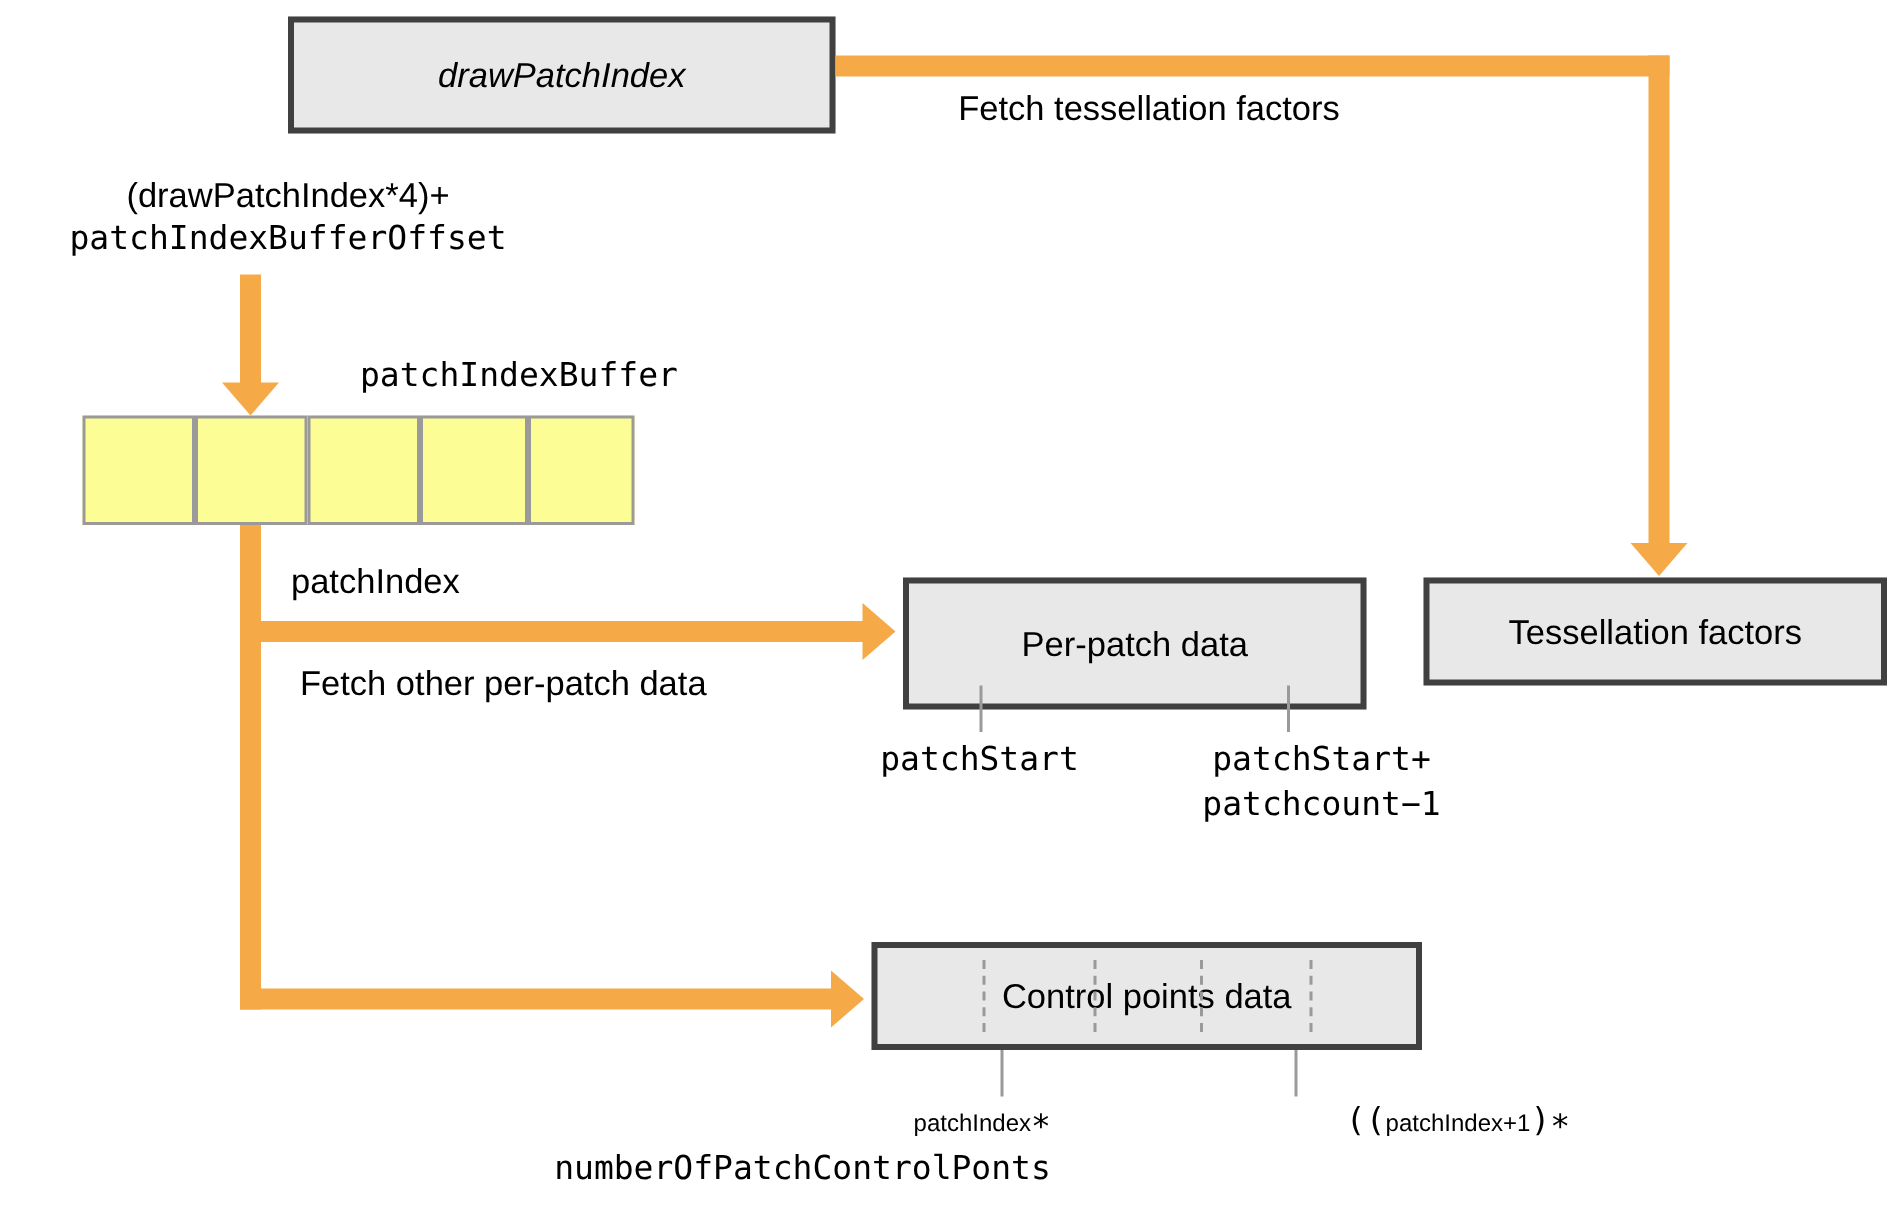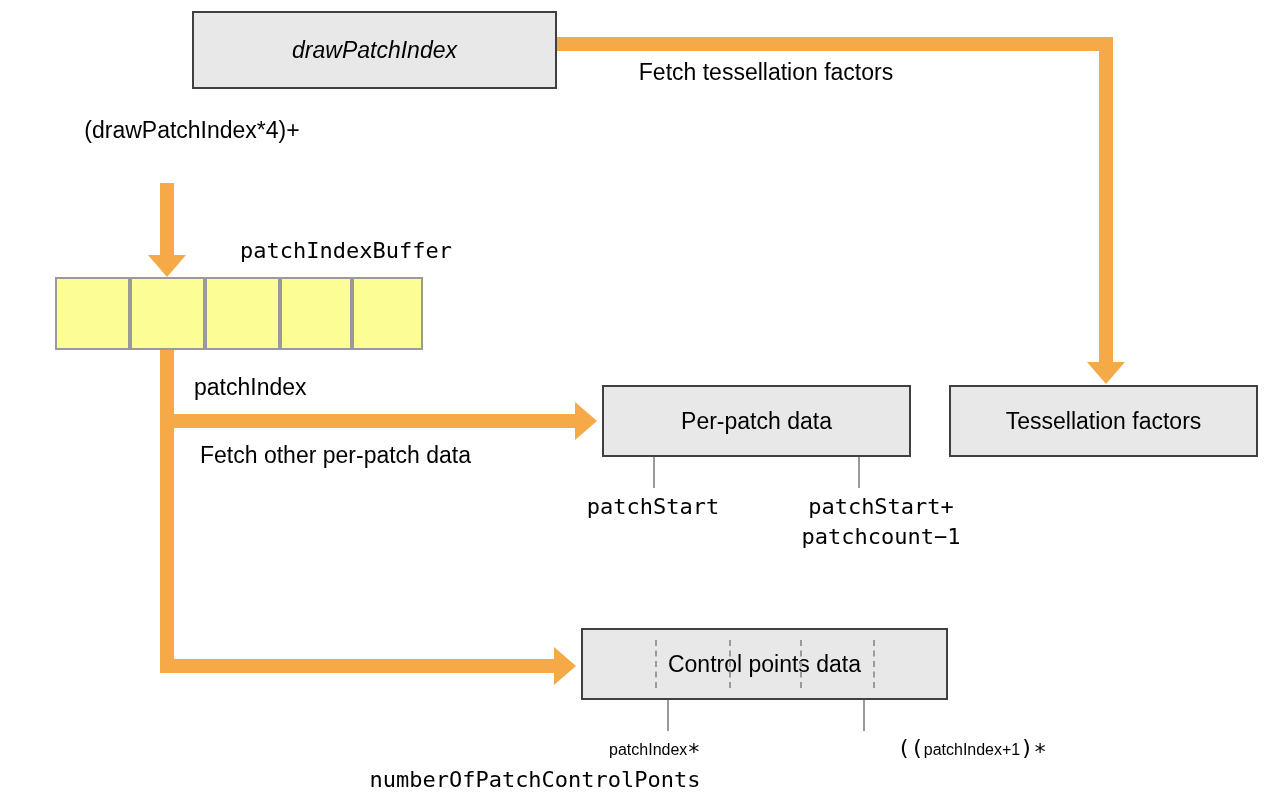--- a/index.html
+++ b/index.html
@@ -14,21 +14,21 @@
     background: #ffffff;
     overflow: hidden;
     font-family: "Liberation Sans", sans-serif;
     color: #000000;
   }
 
   
   .box {
     position: absolute;
     background: #e8e8e8;
-    border: 2px solid #404040;
+    border: 4px solid #404040;
     box-sizing: border-box;
     display: flex;
     align-items: center;
     justify-content: center;
   }
   .box-label {
     font-family: "Liberation Sans", sans-serif;
     font-size: 23px;
     line-height: 1;
     white-space: nowrap;
@@ -102,20 +102,21 @@
   <div class="bar" style="left:557px; top:37px; width:556px; height:14px;"></div>
 
   <div class="bar" style="left:1099px; top:37px; width:14px; height:336px;"></div>
 
   <div class="arrow-down" style="left:1087px; top:362px;"></div>
 
   <div class="txt sans center" style="left:766px; top:58px;">Fetch tessellation factors</div>
 
   <div class="stack" style="left:192px; top:115px;">
     <div class="sans-i" style="font-size:23px;">(drawPatchIndex*4)+</div>
+    <div class="mono">patchIndexBufferOffset</div>
   </div>
 
   <div class="bar" style="left:160px; top:183px; width:14px; height:76px;"></div>
   <div class="arrow-down" style="left:148px; top:255px;"></div>
 
   <div class="txt mono" style="left:240px; top:236px;">patchIndexBuffer</div>
 
   <div>
     <div class="cell" style="left:55px;  top:277px; width:75px; height:73px;"></div>
     <div class="cell" style="left:130px; top:277px; width:75px; height:73px;"></div>
@@ -129,21 +130,21 @@
   <div class="txt sans-i" style="left:194px; top:373px;">patchIndex</div>
 
   <div class="bar" style="left:160px; top:414px; width:417px; height:14px;"></div>
   <div class="arrow-right" style="left:575px; top:402px;"></div>
 
   <div class="txt sans" style="left:200px; top:441px;">Fetch other per-patch data</div>
 
   <div class="bar" style="left:160px; top:659px; width:396px; height:14px;"></div>
   <div class="arrow-right" style="left:554px; top:647px;"></div>
 
-  <div class="box" style="left:602px; top:385px; width:309px; height:72px;">
+  <div class="box" style="left:602px; top:385px; width:309px; height:88px;">
     <span class="box-label">Per-patch data</span>
   </div>
   <div class="tick" style="left:653px; top:457px; height:31px;"></div>
   <div class="tick" style="left:858px; top:457px; height:31px;"></div>
 
   <div class="stack" style="left:653px; top:492px;">
     <div class="mono">patchStart</div>
   </div>
   <div class="stack" style="left:881px; top:492px;">
     <div class="mono">patchStart+</div>

